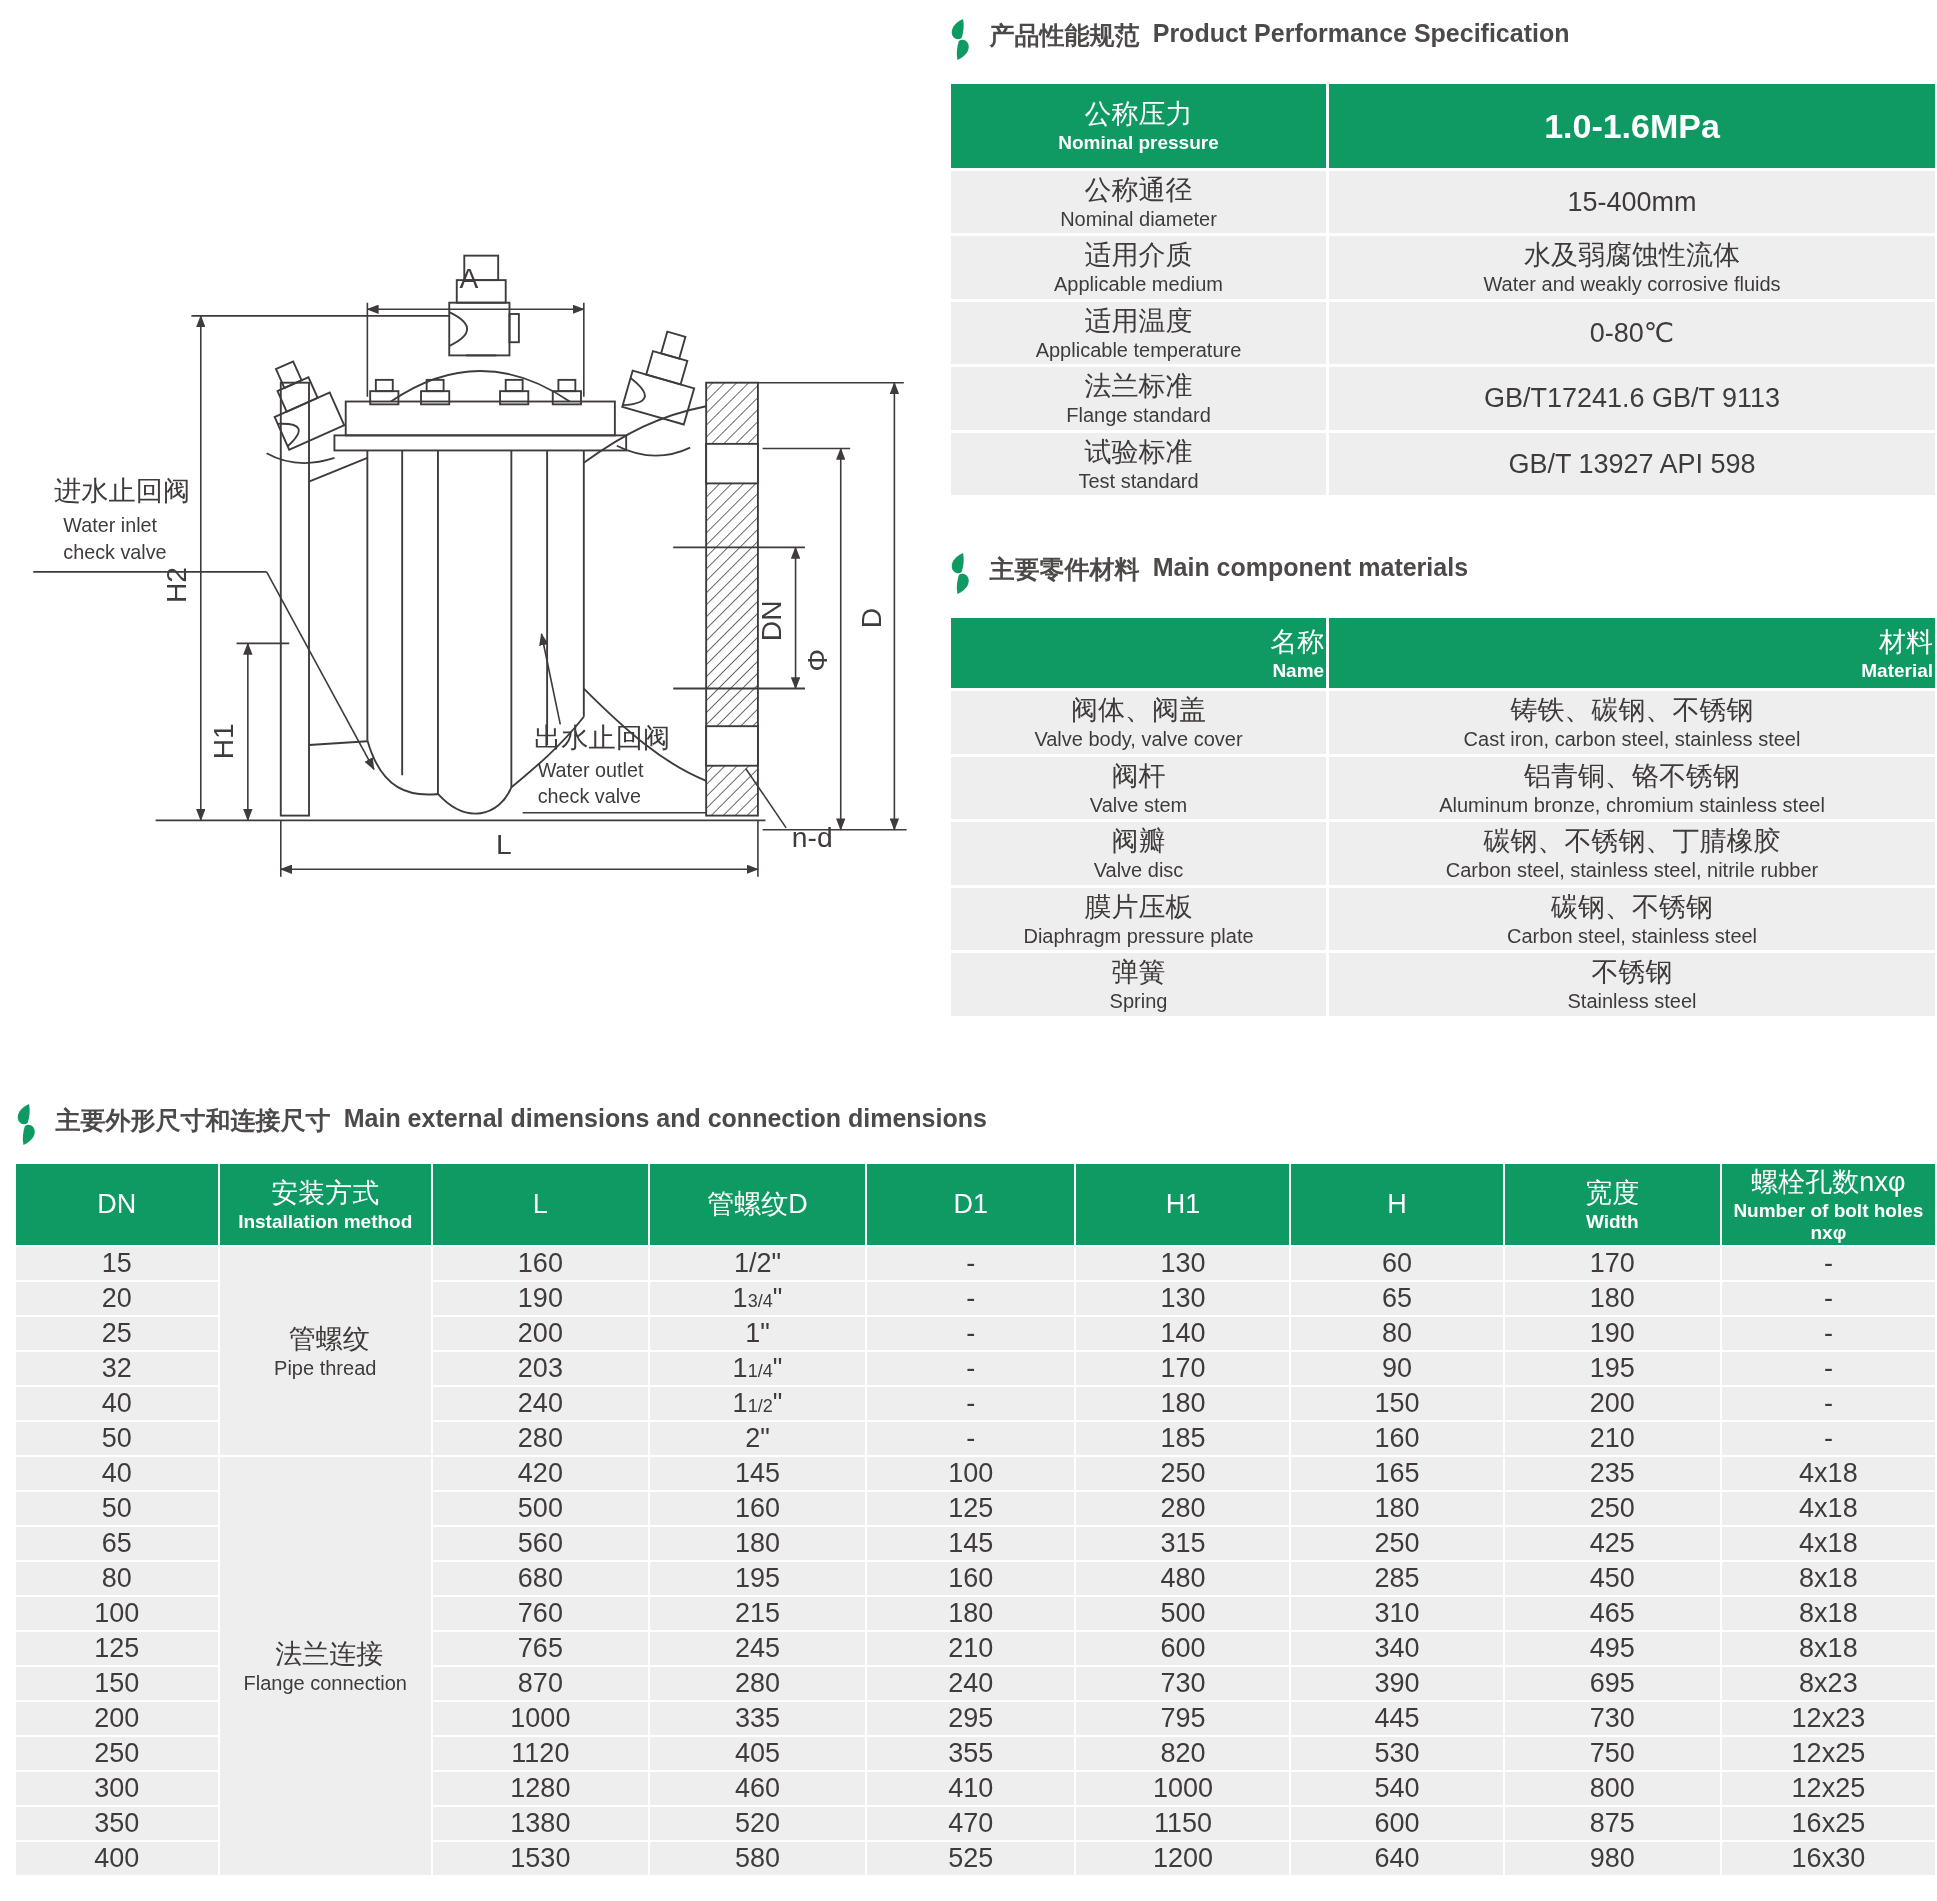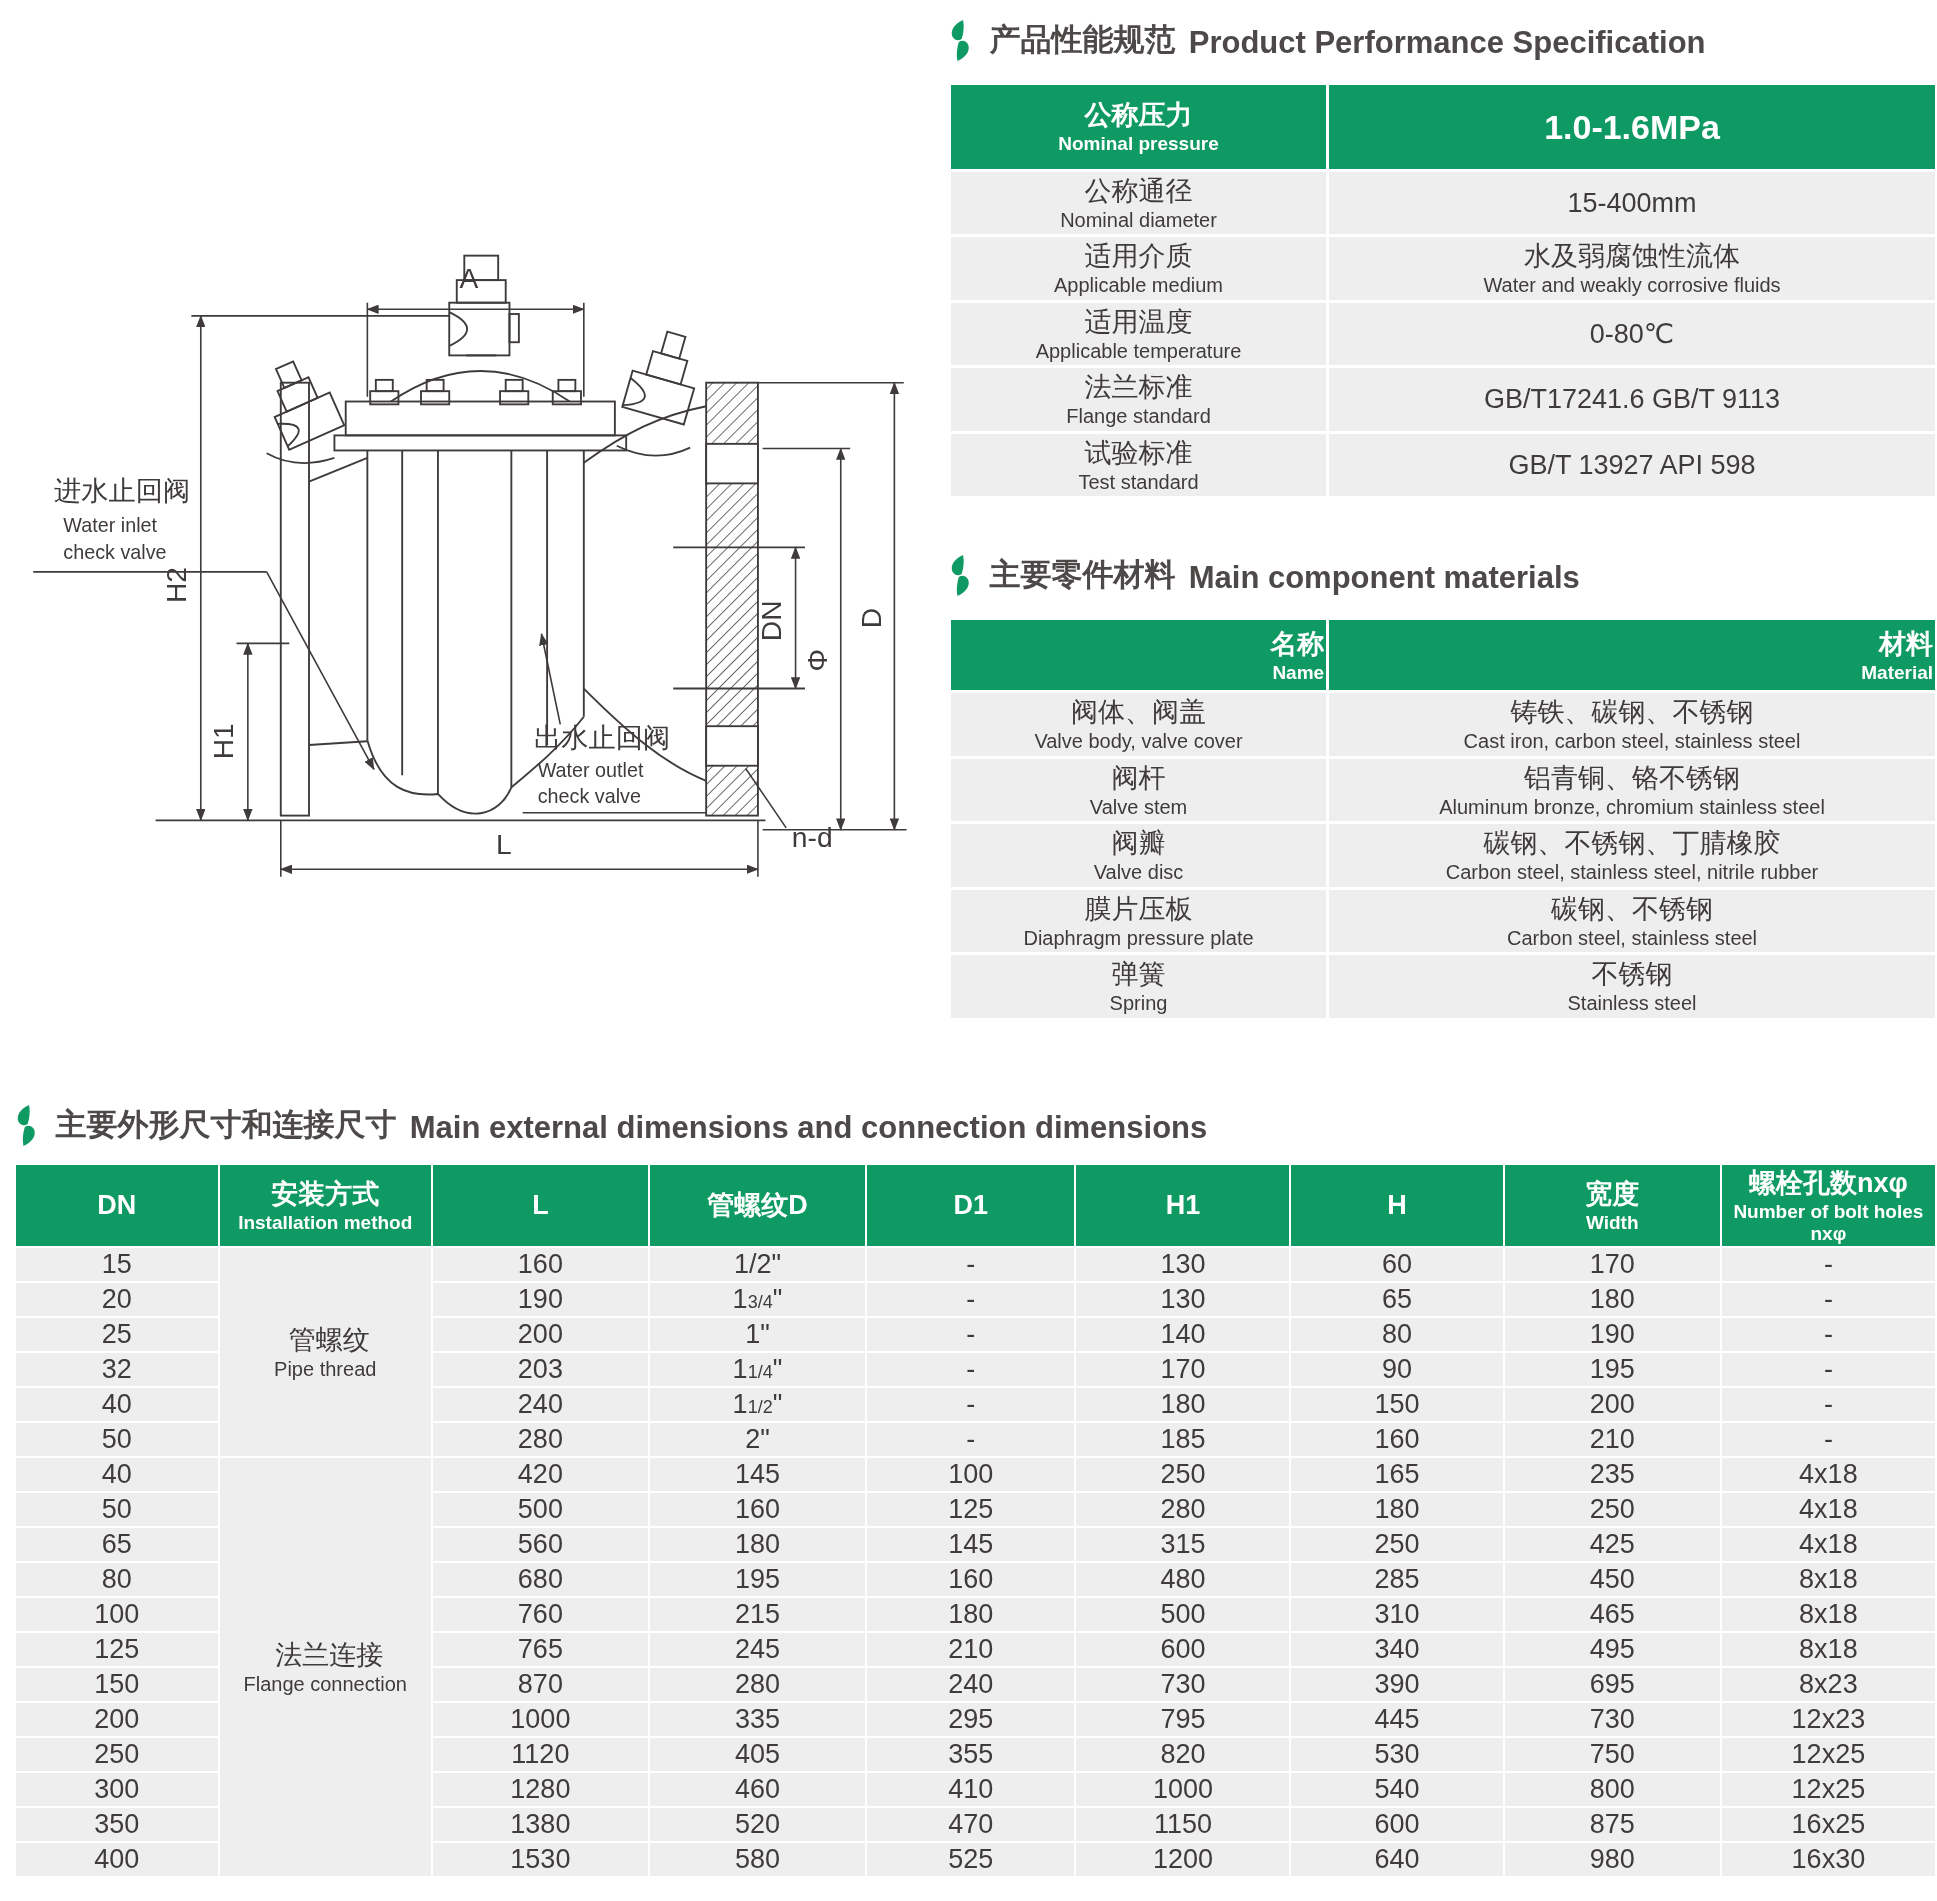--- a/index.html
+++ b/index.html
@@ -5,22 +5,22 @@
   * { box-sizing: border-box; margin: 0; padding: 0; }
   html,body { width: 1938px; height: 1901px; }
   body {
     position: relative;
     background: #ffffff;
     font-family: "Liberation Sans", "DejaVu Sans", sans-serif;
     color: #3f3b3a;
     overflow: hidden;
   }
   .section-title {
-    display: flex; align-items: flex-end; gap: 17px;
-    font-size: 31px; font-weight: 700; color: #4d4948;
+    display: flex; align-items: flex-start; gap: 17px;
+    font-size: 25px; font-weight: 700; color: #4d4948;
     white-space: nowrap;
   }
   .section-title .leaf { flex: 0 0 auto; }
   .section-title .t-en { margin-left: -3.8px; }
 
   .drawing-wrap { position: absolute; left: 14px; top: 218px; width: 942px; height: 687px; }
 
   .right-col { position: absolute; left: 948px; top: 19px; width: 990px; }
   .right-col .spec { margin-top: 21px; }
   .mat-title { margin-top: 55px; }
@@ -32,21 +32,21 @@
     background: #efeeee;
     text-align: center; vertical-align: middle;
     padding: 1.9px; font-weight: 400;
   }
   .green { background: #0f9a63 !important; color: #ffffff !important; }
   .green .zh, .green .en { color: #ffffff; }
   .zh { font-size: 27px; line-height: 1.3; }
   .en { font-size: 20px; line-height: 1.18; }
   th .zh { font-weight: 700; }
   th .en { font-weight: 700; font-size: 19px; }
-  .green .zh { font-weight: 700; }
+  .green .zh { font-weight: 400; }
   .green .en { font-weight: 700; font-size: 19px; }
 
   .spec tr.head td { height: 87px; }
   .spec td { height: 60px; }
   .big-value { font-size: 34px; font-weight: 700; }
   .value { font-size: 27px; }
 
   .mat th { height: 73px; text-align: right; }
   .mat td { height: 60px; }
 

